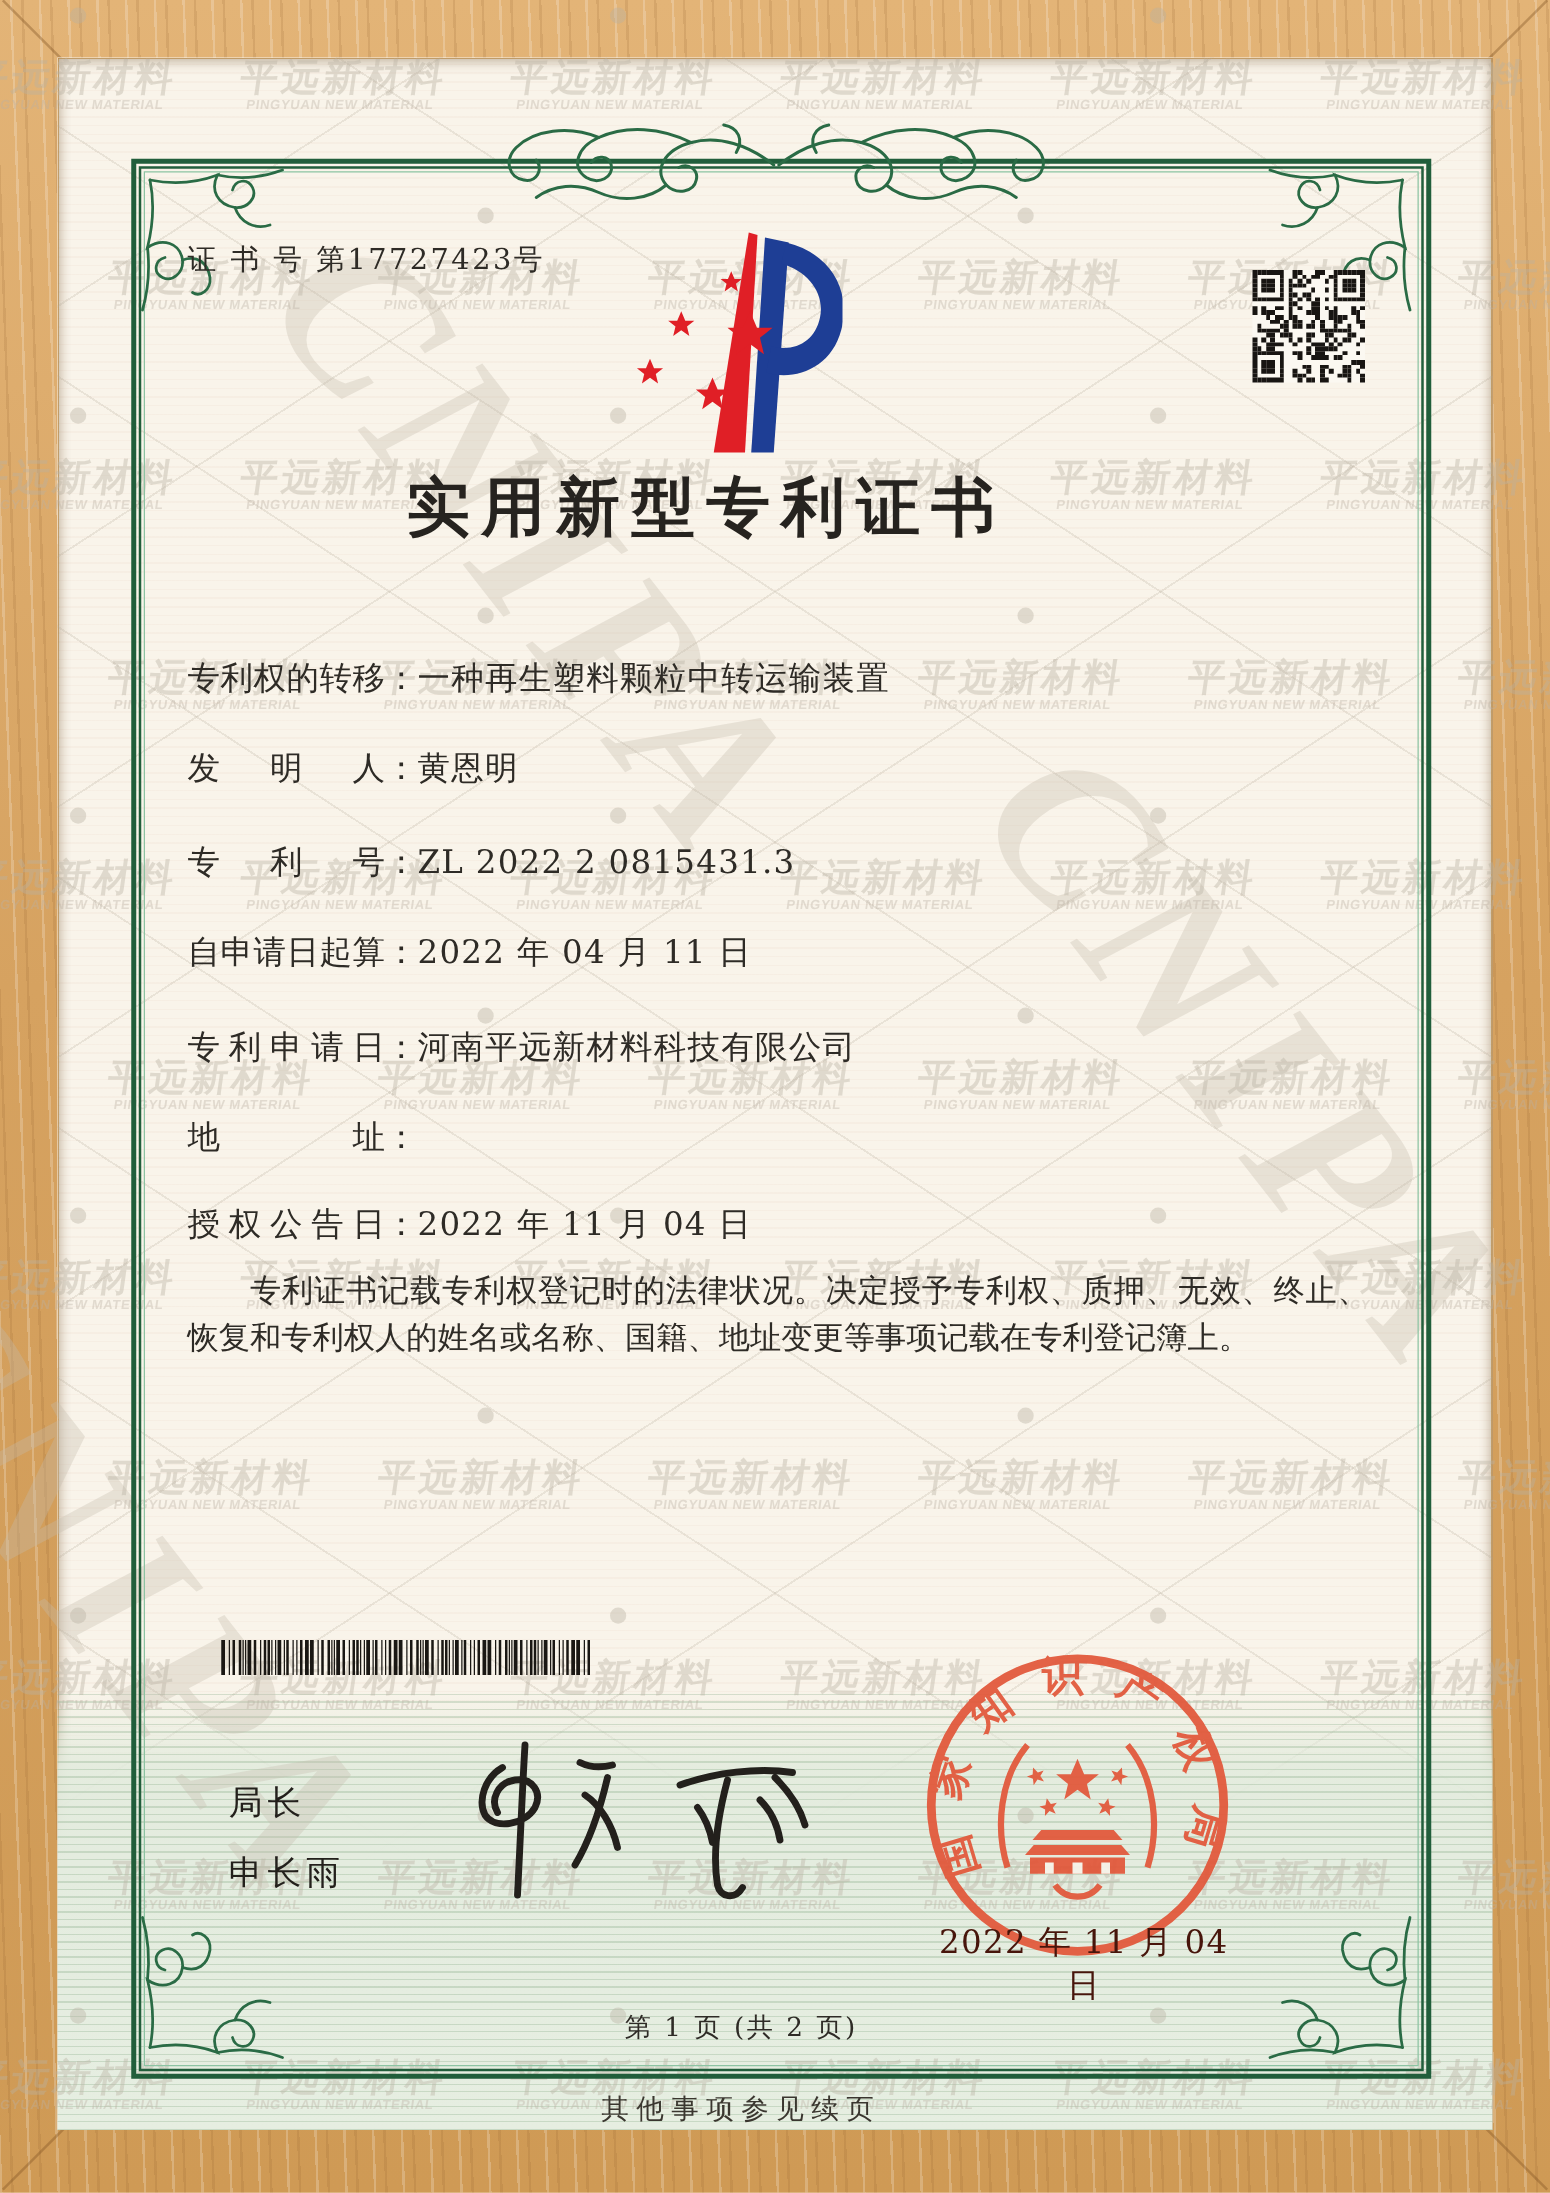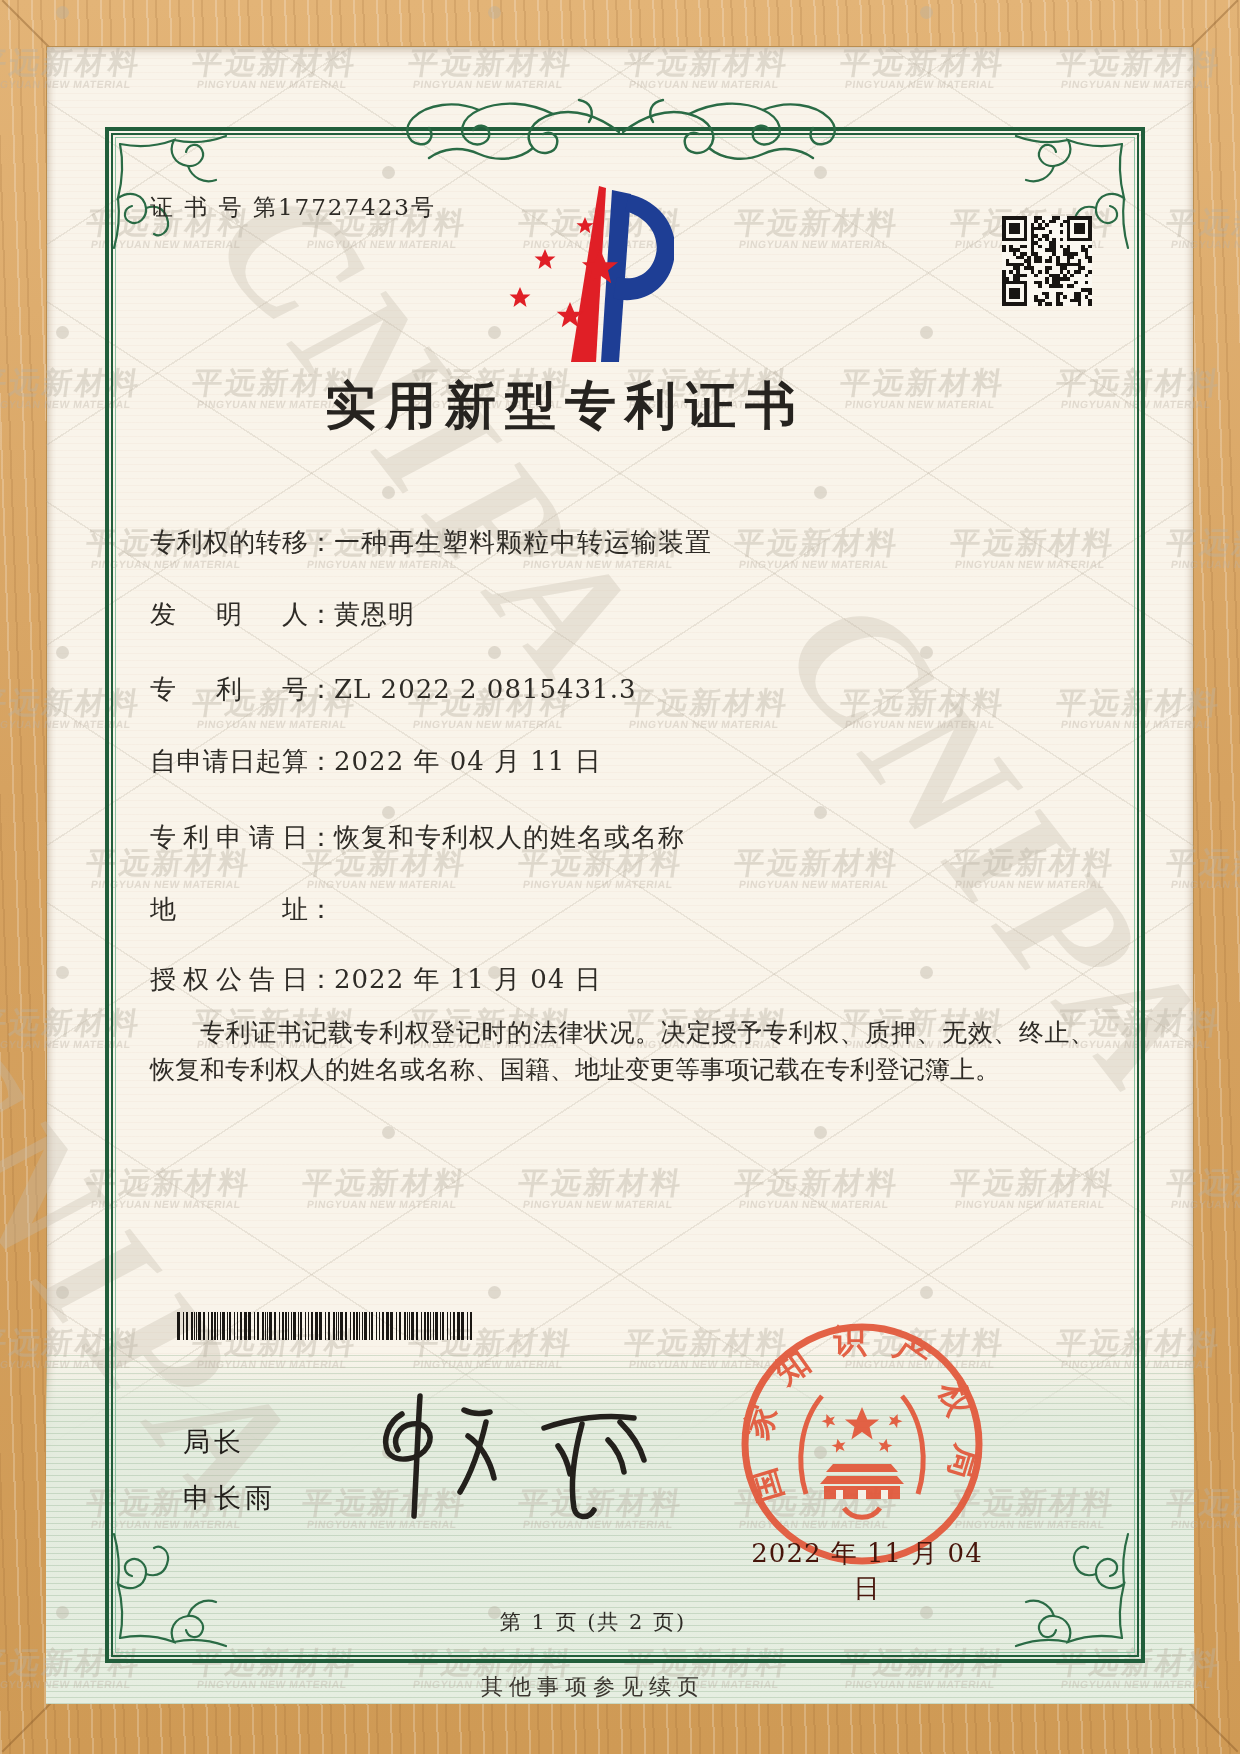--- a/index.html
+++ b/index.html
@@ -749,21 +749,21 @@
     <div class="field" style="top:597px;">
       <span class="lbl">发明人</span><span>：</span><span class="val">黄恩明</span>
     </div>
     <div class="field" style="top:672px;">
       <span class="lbl">专利号</span><span>：</span><span class="val">ZL 2022 2 0815431.3</span>
     </div>
     <div class="field" style="top:744px;">
       <span class="lbl">自申请日起算</span><span>：</span><span class="val">2022 年 04 月 11 日</span>
     </div>
     <div class="field" style="top:820px;">
-      <span class="lbl">专利申请日</span><span>：</span><span class="val">恢复和专利权人的姓名或名称</span>
+      <span class="lbl">专利申请日</span><span>：</span><span class="val">河南平远新材料科技有限公司</span>
     </div>
     <div class="field f-address" style="top:892px;">
       <span class="lbl">地址</span>
         <span class="colon">：</span>
     </div>
     <div class="field" style="top:962px;">
       <span class="lbl">授权公告日</span><span>：</span><span class="val">2022 年 11 月 04 日</span>
     </div>
 
     <div class="paras">

